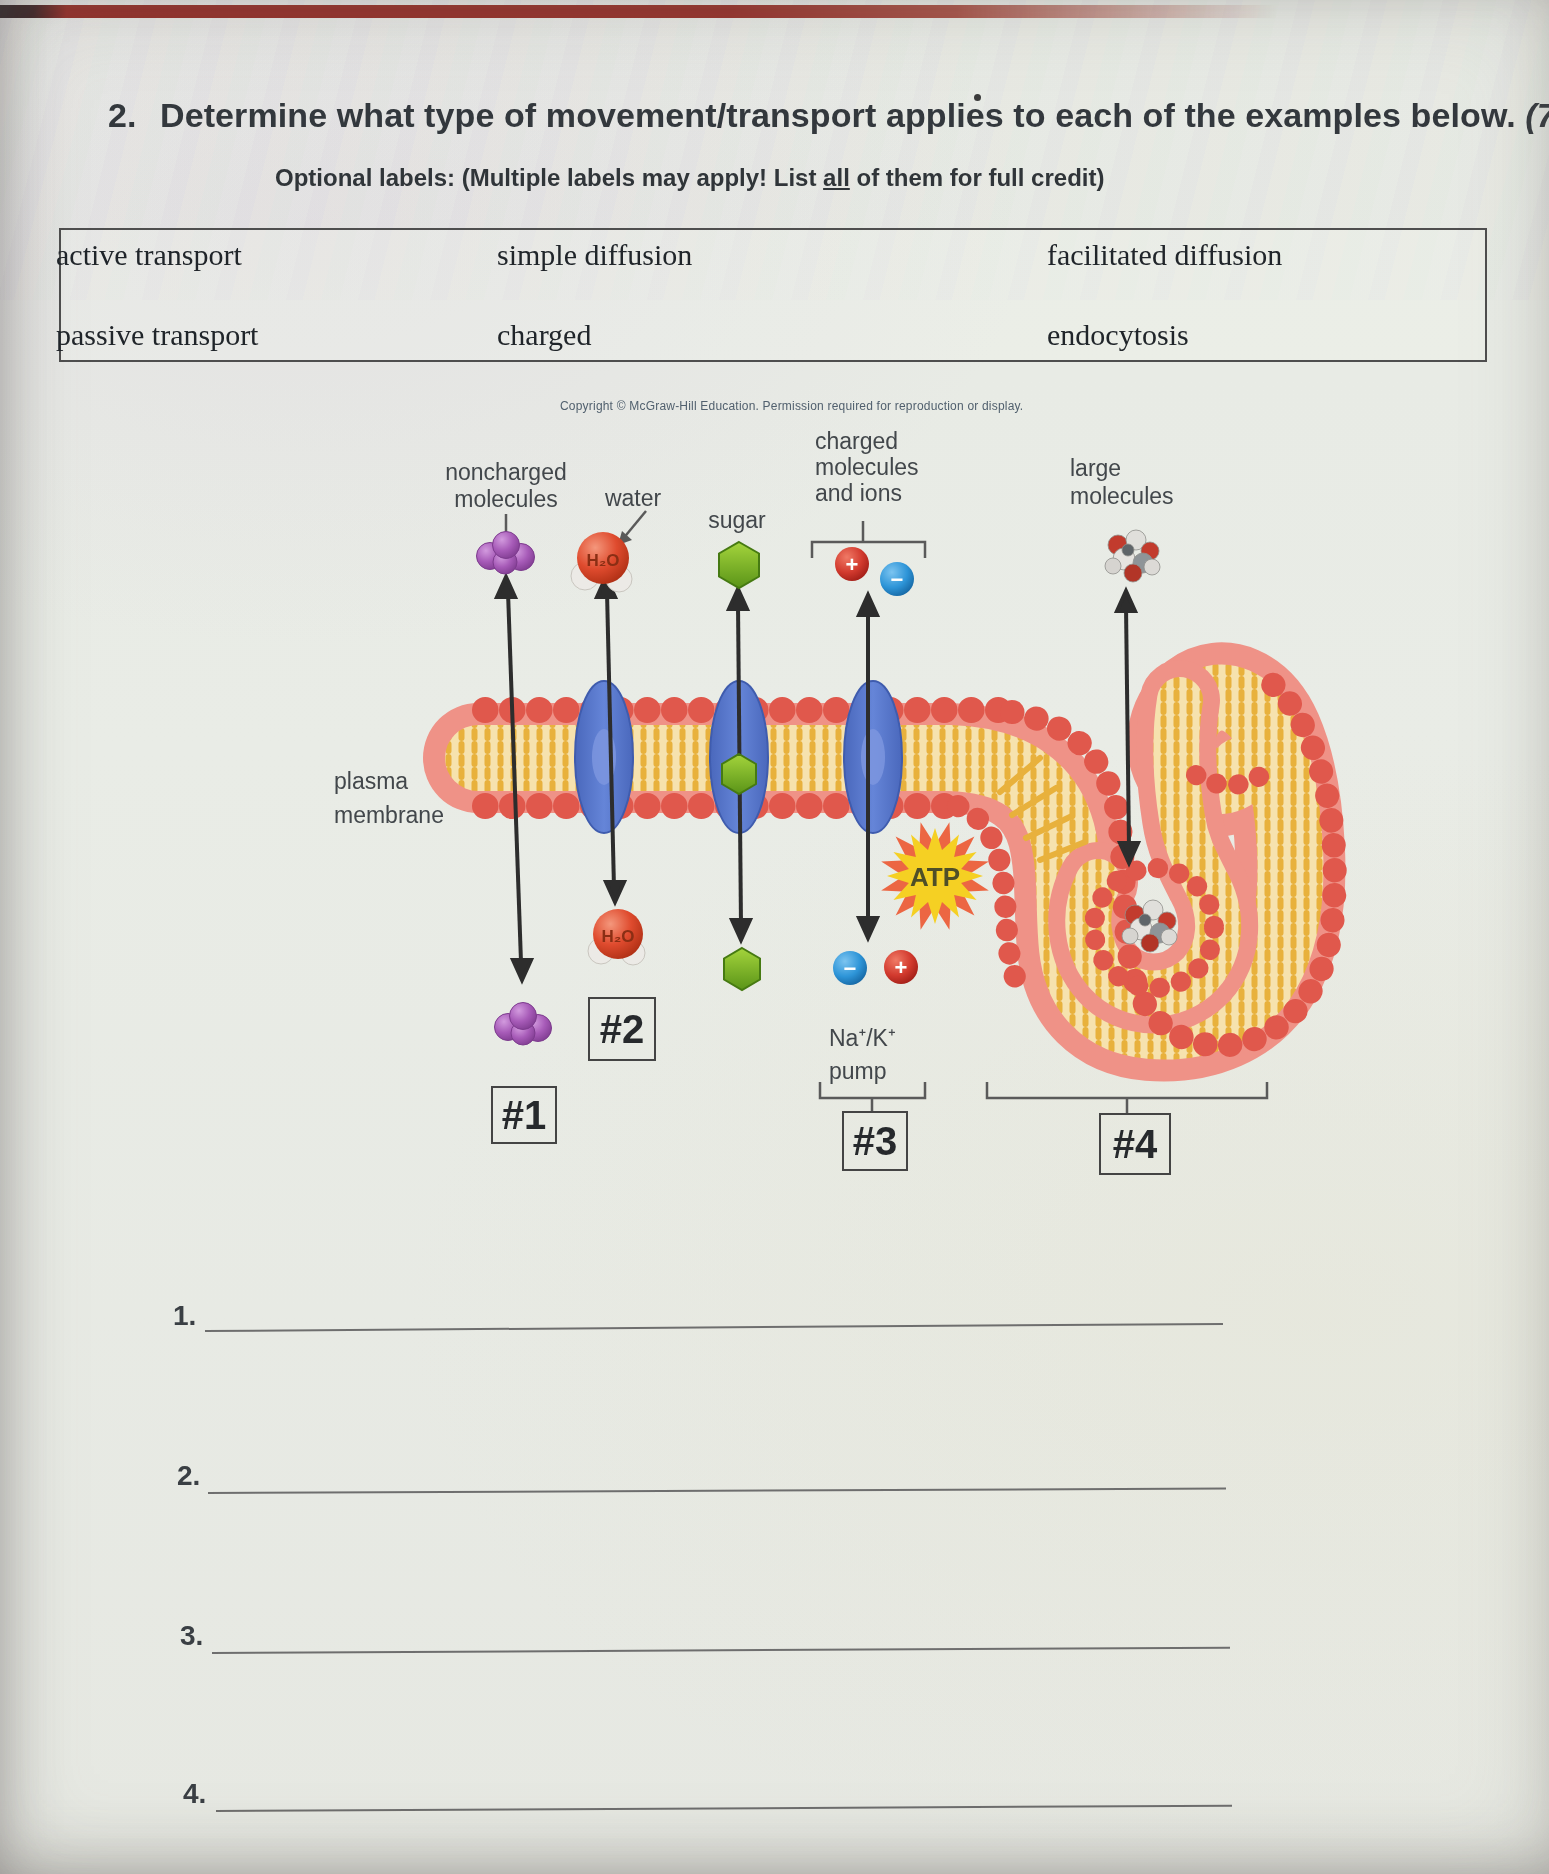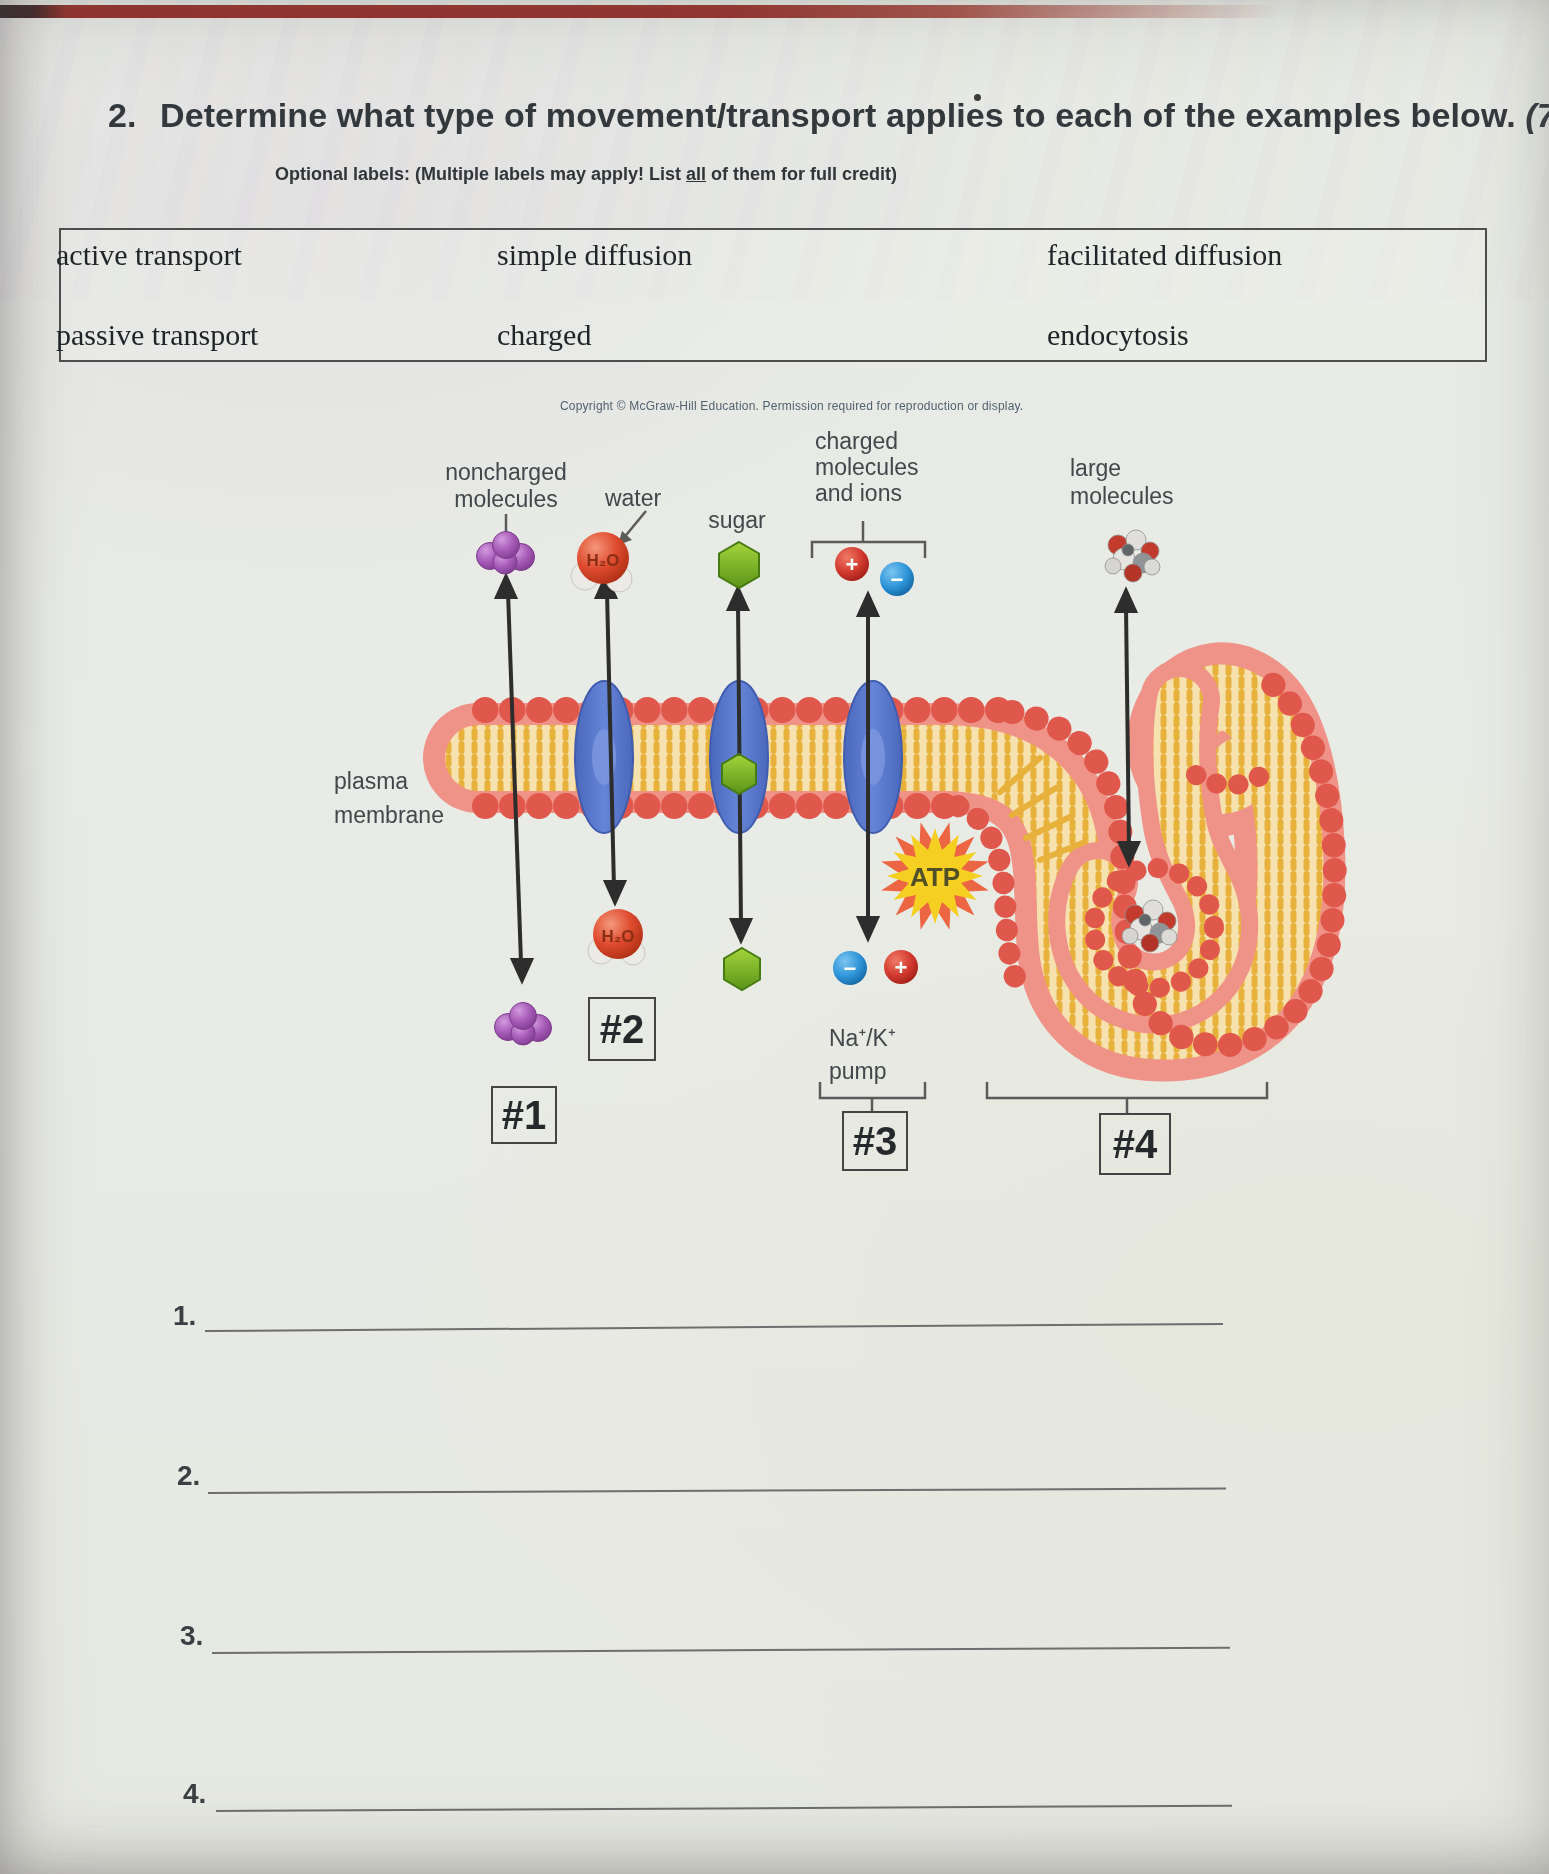--- a/index.html
+++ b/index.html
@@ -25,21 +25,21 @@
   }
   .topbar{
     position:absolute;left:0;top:5px;height:13px;width:1330px;pointer-events:none;
     background:linear-gradient(90deg,#241a1c 0%,#3d2324 2.5%,#93302a 5%,#96332c 55%,#a8554a 72%,rgba(176,142,130,0) 96%);
     filter:blur(.4px);
   }
   .inkdot{position:absolute;width:7px;height:7px;border-radius:50%;background:#3b3b3b;}
   .question{position:absolute;left:108px;top:96px;font-size:34px;font-weight:700;color:#33383d;letter-spacing:.1px;white-space:nowrap;}
   .question .qnum{display:inline-block;width:52px;}
   .question i{font-style:italic;}
-  .optional{position:absolute;left:275px;top:164px;font-size:18px;font-weight:700;color:#303539;white-space:nowrap;}
+  .optional{position:absolute;left:275px;top:164px;font-size:24px;font-weight:700;color:#303539;white-space:nowrap;}
   .optional u{text-decoration:underline;}
   .bank{position:absolute;left:59px;top:228px;width:1424px;height:130px;border:2px solid #4e4e4e;background:rgba(244,246,241,.25);}
   .bank-item{position:absolute;font-family:"Liberation Serif", serif;font-size:30px;color:#20252a;white-space:nowrap;}
   .copyright{position:absolute;left:560px;top:399px;width:530px;text-align:left;font-size:12px;color:#51606e;letter-spacing:.2px;}
   .answers .anum{position:absolute;font-size:28px;font-weight:600;color:#3a3f44;}
   .answers .aline{position:absolute;height:0;border-top:2.5px solid #6e6e6e;transform-origin:left center;}
   svg text{font-family:"Liberation Sans", sans-serif;}
 </style>
 </head>
 <body>

